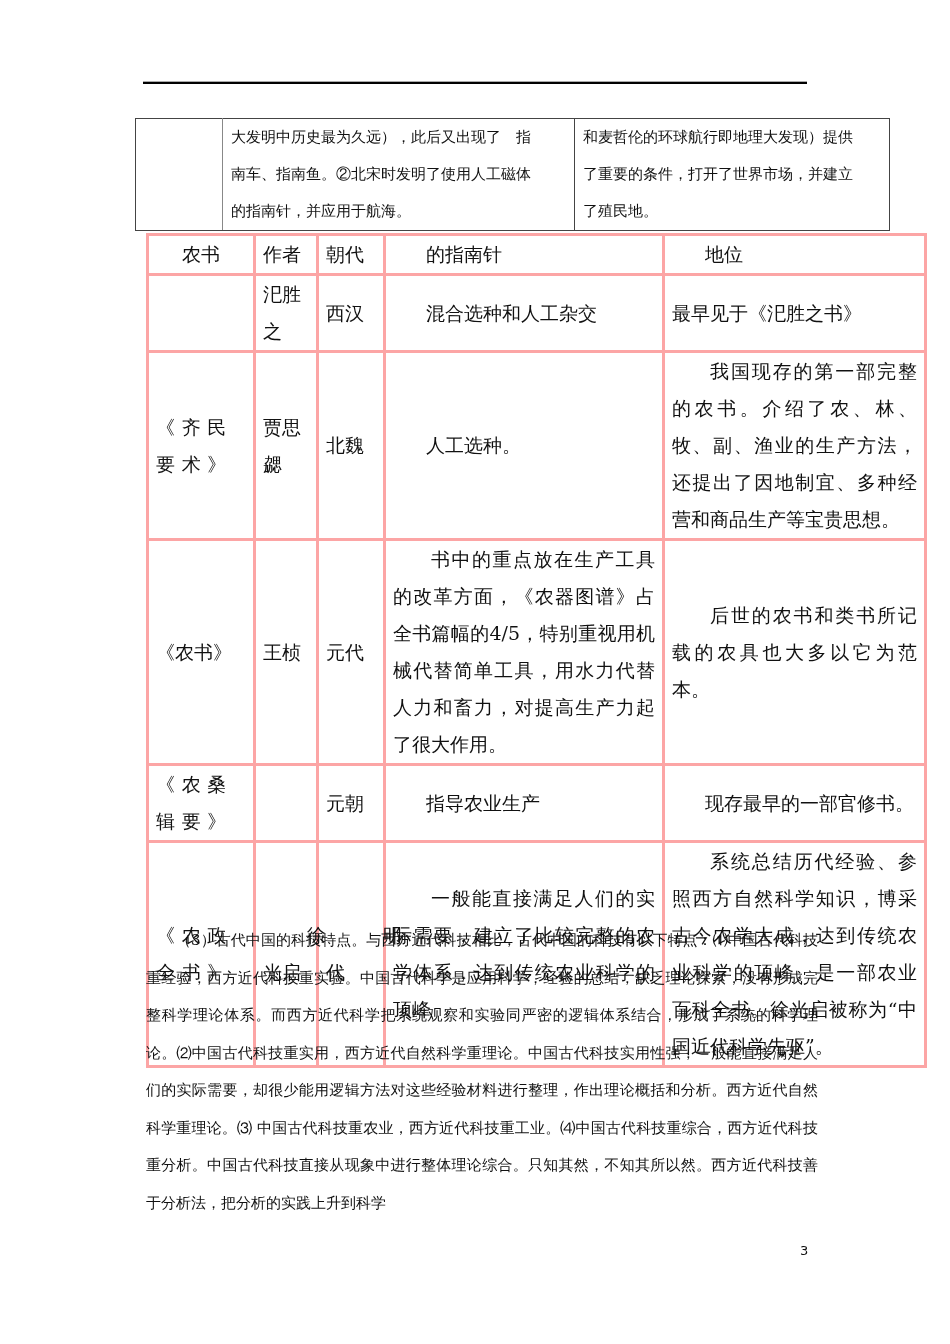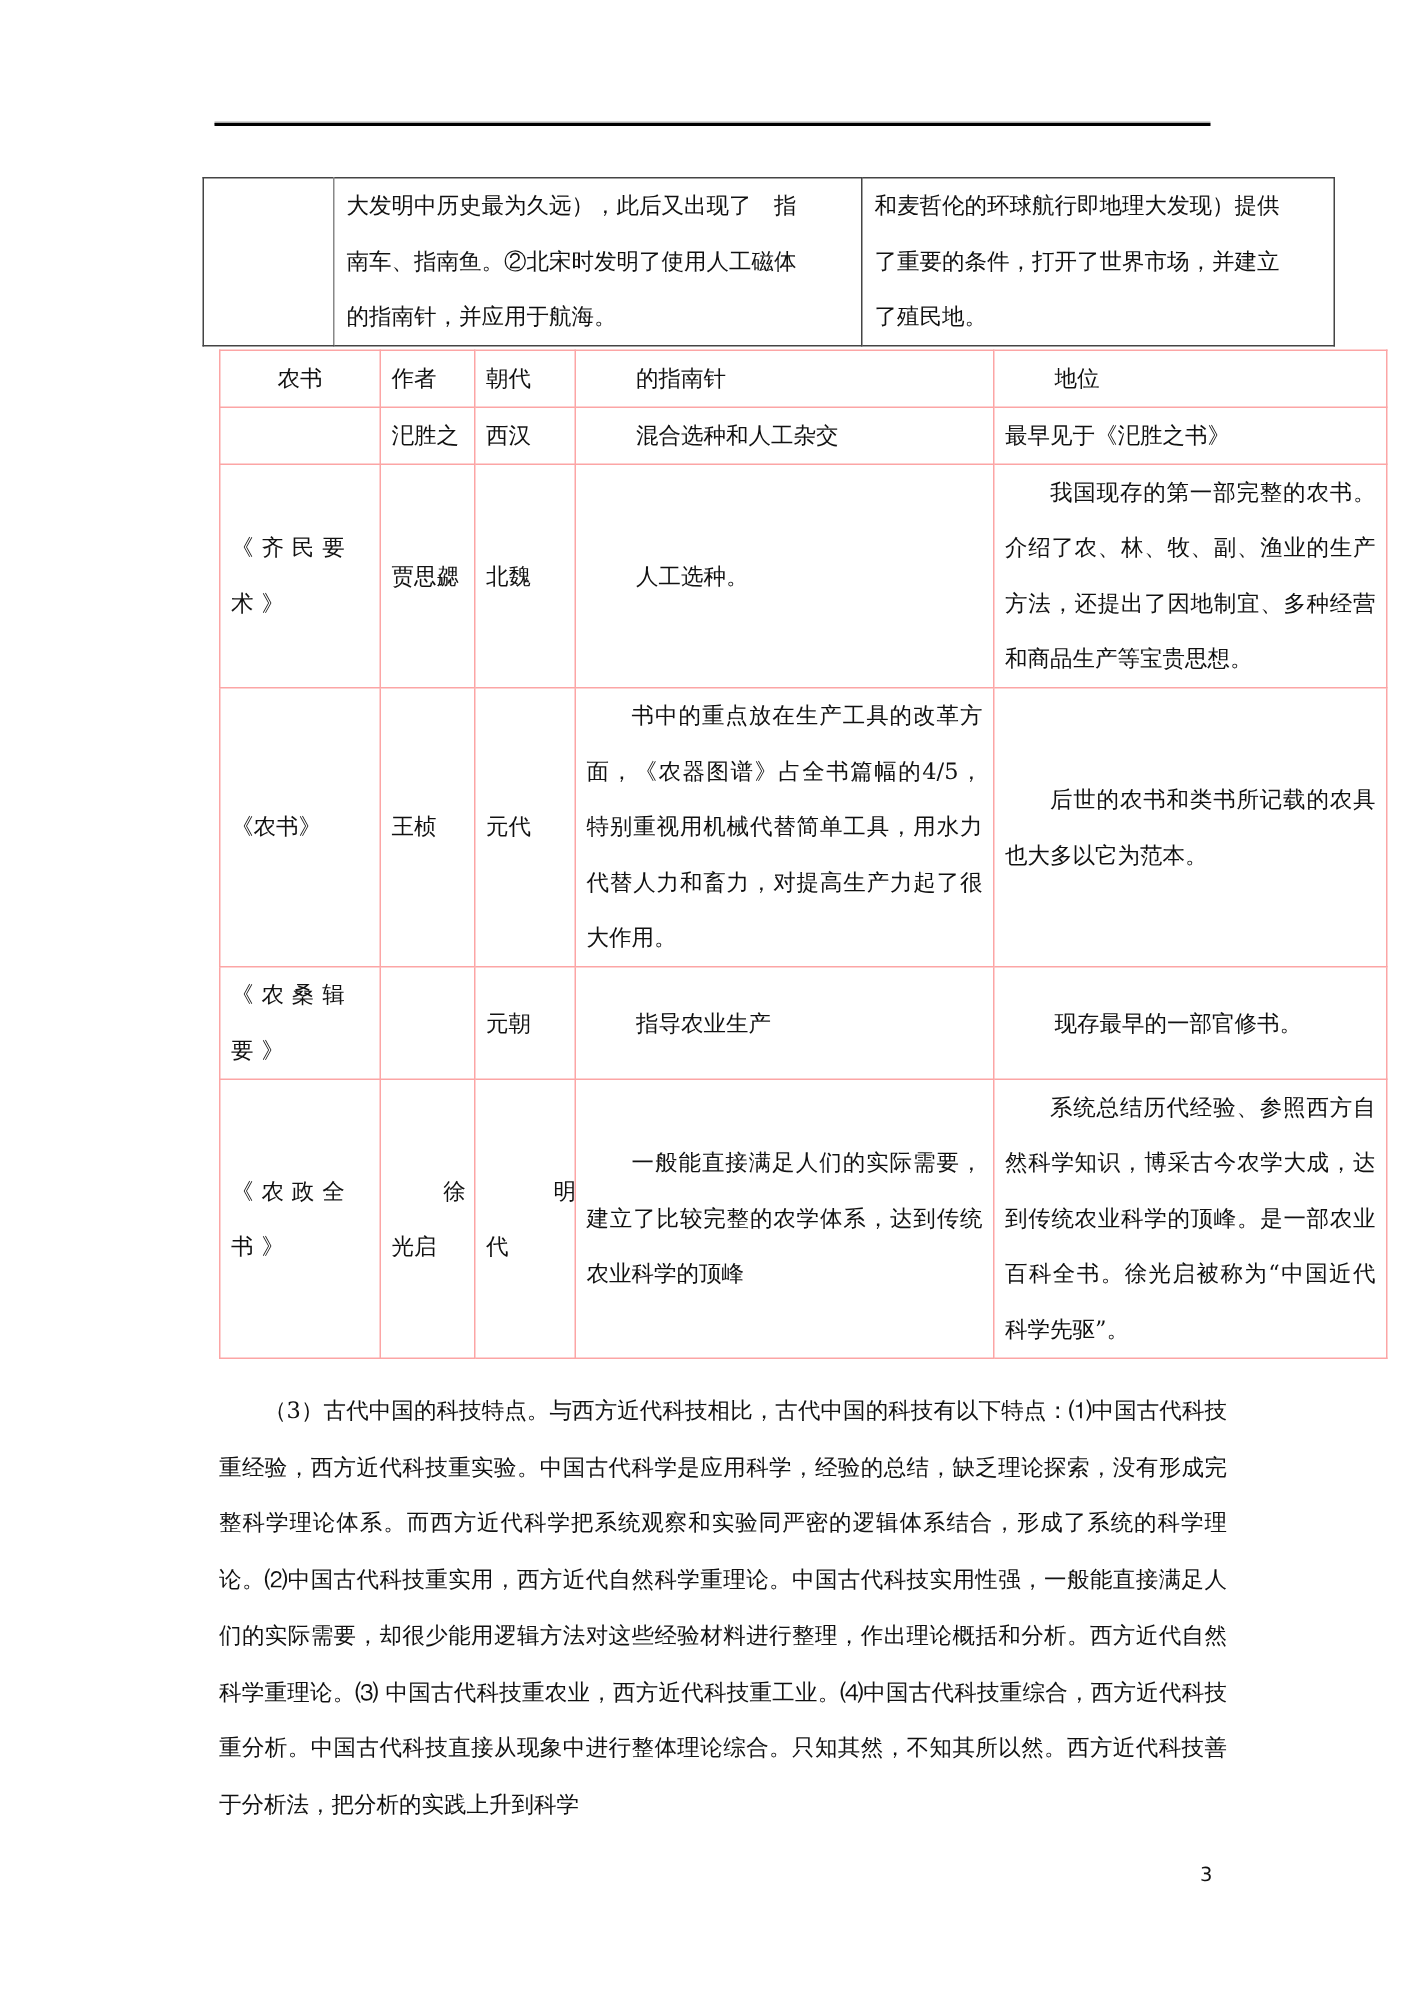--- a/index.html
+++ b/index.html
@@ -14,21 +14,21 @@
            table-layout: fixed; width: 755px; }
   .upper td { border: 1px solid #444; vertical-align: top; padding: 0 8px;
               font-size: 15px; line-height: 37px; }
   .upper td.c1 { width: 70px; border-right: 1px solid #888; }
   .upper td.c2 { width: 335px; }
   .upper td.c3 { }
 
   
   .main { position: absolute; left: 146px; top: 233px; border-collapse: collapse;
           table-layout: fixed; width: 778px; }
-  .main td { border: 1px solid #fca5a5; font-size: 15px; line-height: 37px;
+  .main td { border: 3px solid #fca5a5; font-size: 19px; line-height: 37px;
              padding: 0 7px; vertical-align: middle; }
   .main col.k1 { width: 107px; }
   .main col.k2 { width: 63px; }
   .main col.k3 { width: 67px; }
   .main col.k4 { width: 279px; }
   .main col.k5 { width: 262px; }
   .main tr.hdr td { height: 34px; }
   .main tr.r1 td { height: 34px; }
   .main tr.r2 td { height: 148px; }
   .main tr.r3 td { height: 185px; }

